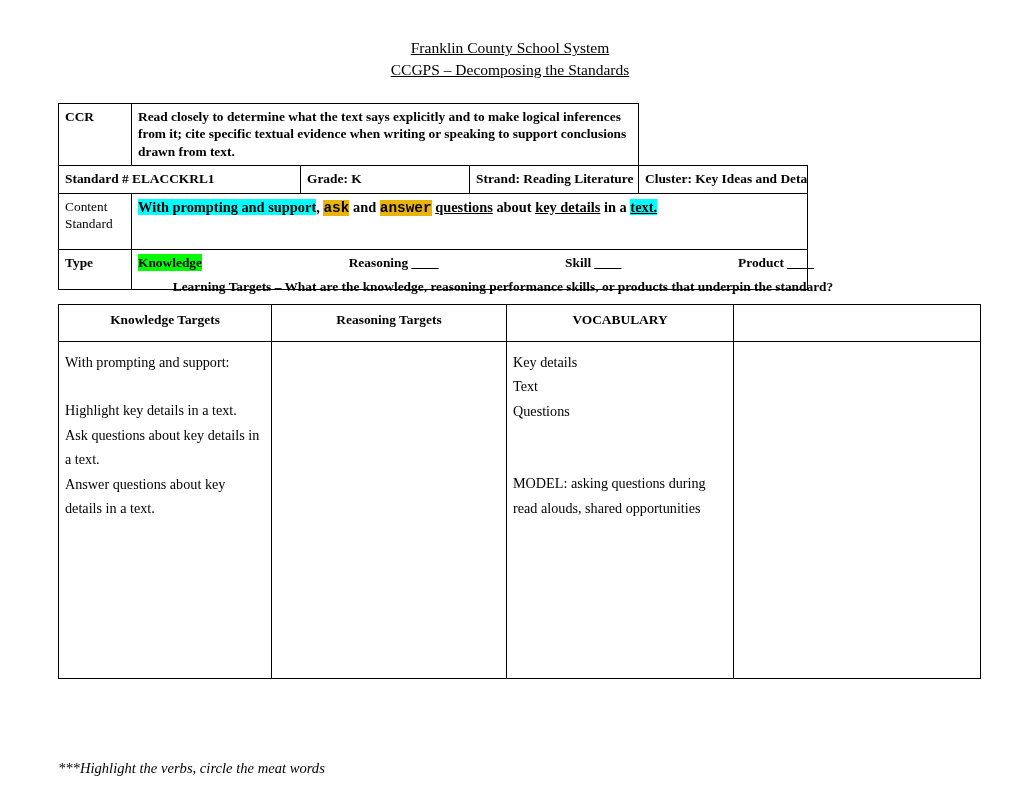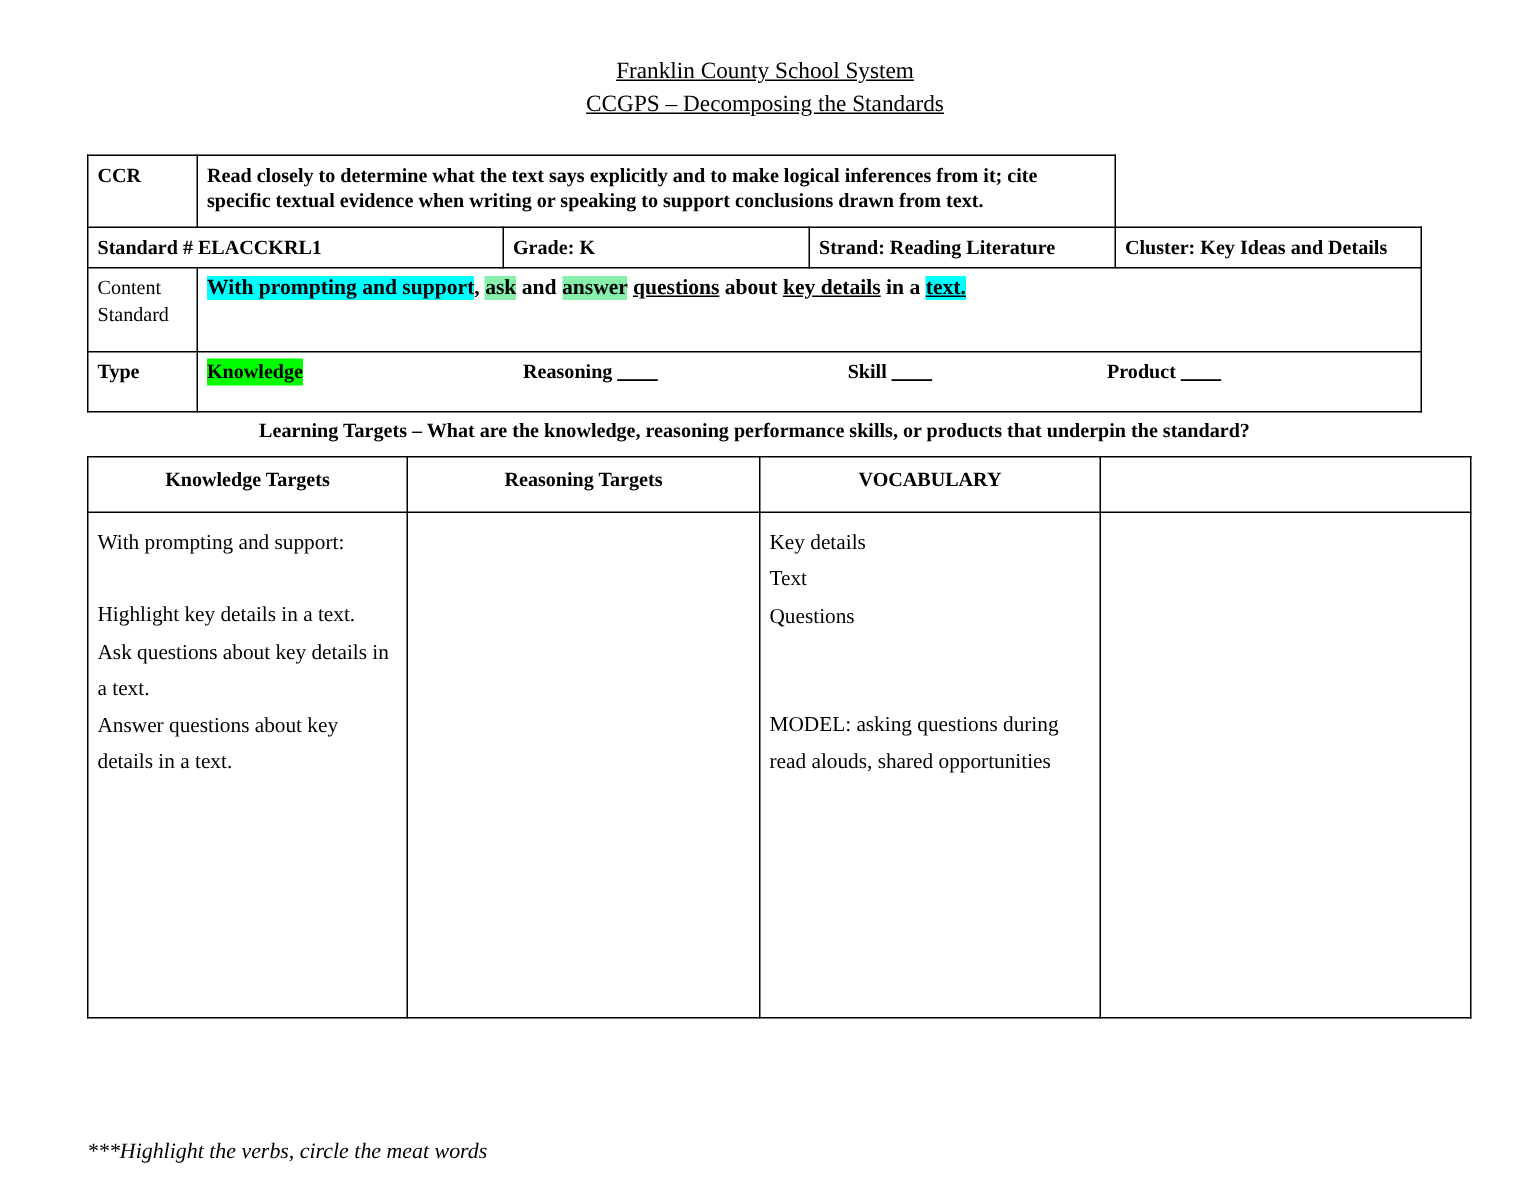--- a/index.html
+++ b/index.html
@@ -22,21 +22,21 @@
     text-align: center;
     font-size: 15.5px;
     line-height: 1.42;
     text-decoration: underline;
   }
   .page-header .line { display: block; }
 
   table.grid {
     border-collapse: collapse;
     table-layout: fixed;
-    width: 890px;
+    width: 750px;
     font-size: 13.4px;
   }
   table.grid td {
     border: 1.6px solid #000000;
     vertical-align: top;
     padding: 4px 6px 5px 6px;
     line-height: 1.30;
   }
 
   .b { font-weight: bold; }
@@ -49,21 +49,21 @@
 
   .row-std td { white-space: nowrap; overflow: hidden; }
 
   .cs-label { width: 112px; }
   .cs-body  { }
 
   .type-label { width: 60px; }
 
   
   .hl-cyan   { background: #00ffff; }
-  .hl-yellow { background: #86efac; }
+  .hl-yellow { background: #eab308; font-family: Liberation Mono, monospace; }
   .hl-green  { background: #00ff00; }
   .ul        { text-decoration: underline; }
 
   .type-line {
     position: relative;
     white-space: nowrap;
   }
   .type-line .seg { display: inline-block; }
   .blank { text-decoration: underline; }
 

